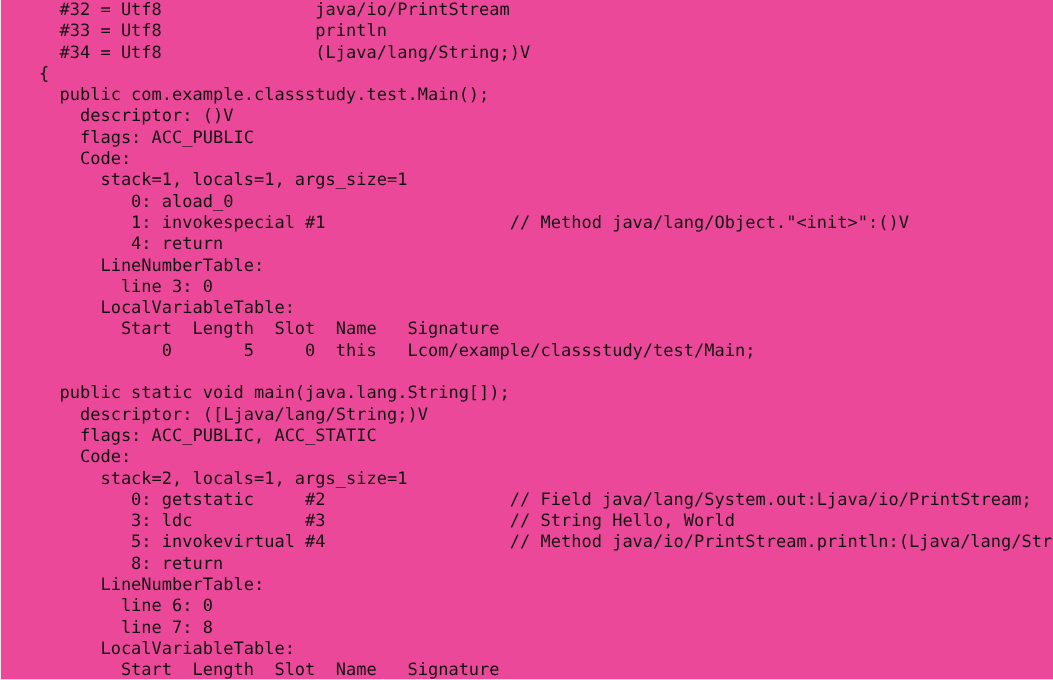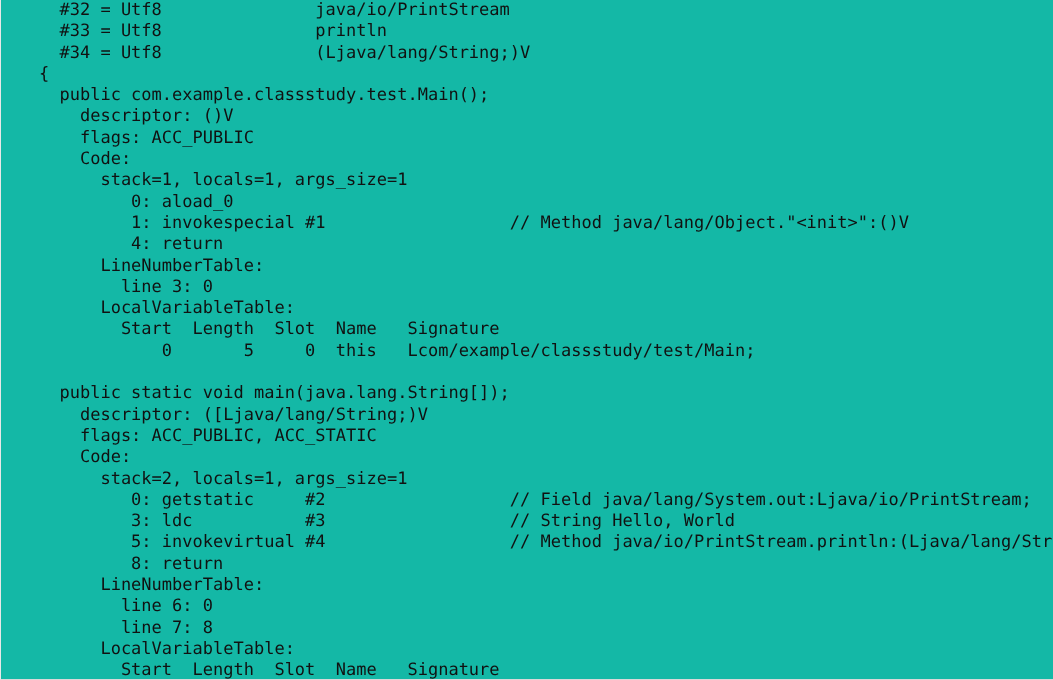--- a/index.html
+++ b/index.html
@@ -7,21 +7,21 @@
     margin: 0;
     padding: 0;
     background: #ffffff;
   }
 
   #viewport {
     position: relative;
     width: 1053px;
     height: 680px;
     overflow: hidden;
-    background: #14b8a6;
+    background: #ec4899;
     border-left: 1px solid #e8e8e8;
     border-bottom: 1px solid #d9d9d9;
     box-sizing: border-box;
   }
 
   #listing {
     position: absolute;
     left: 0;
     top: 0;
     margin: 0;

